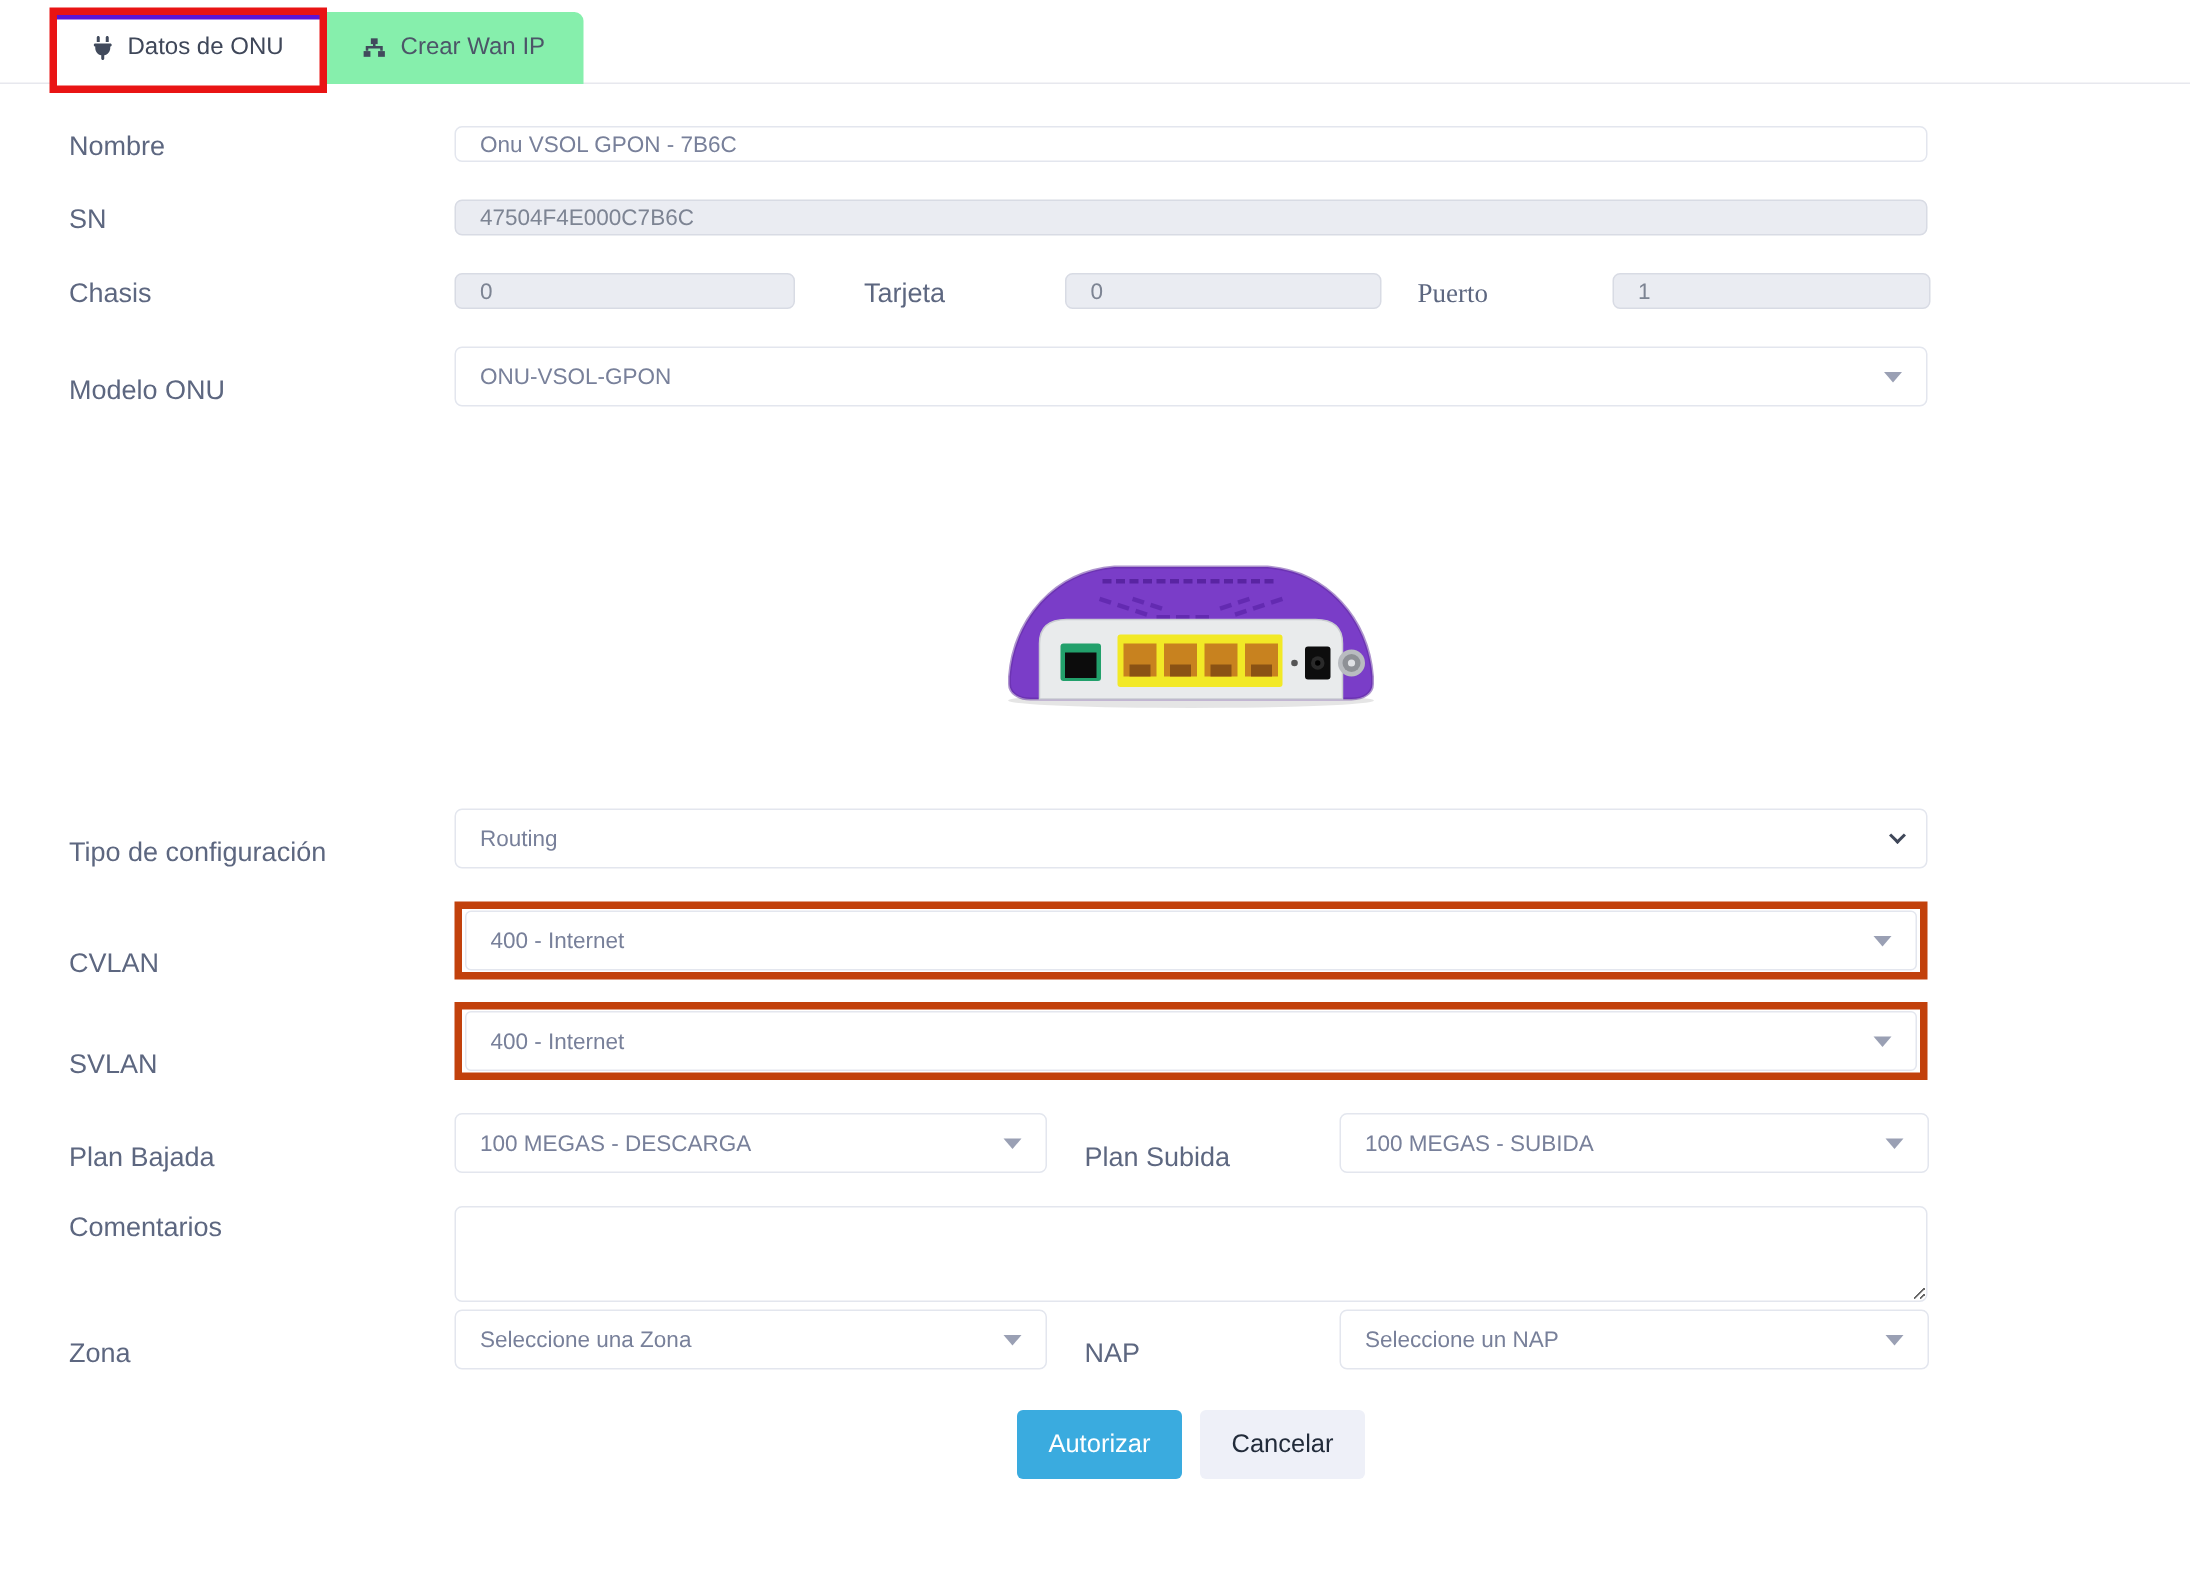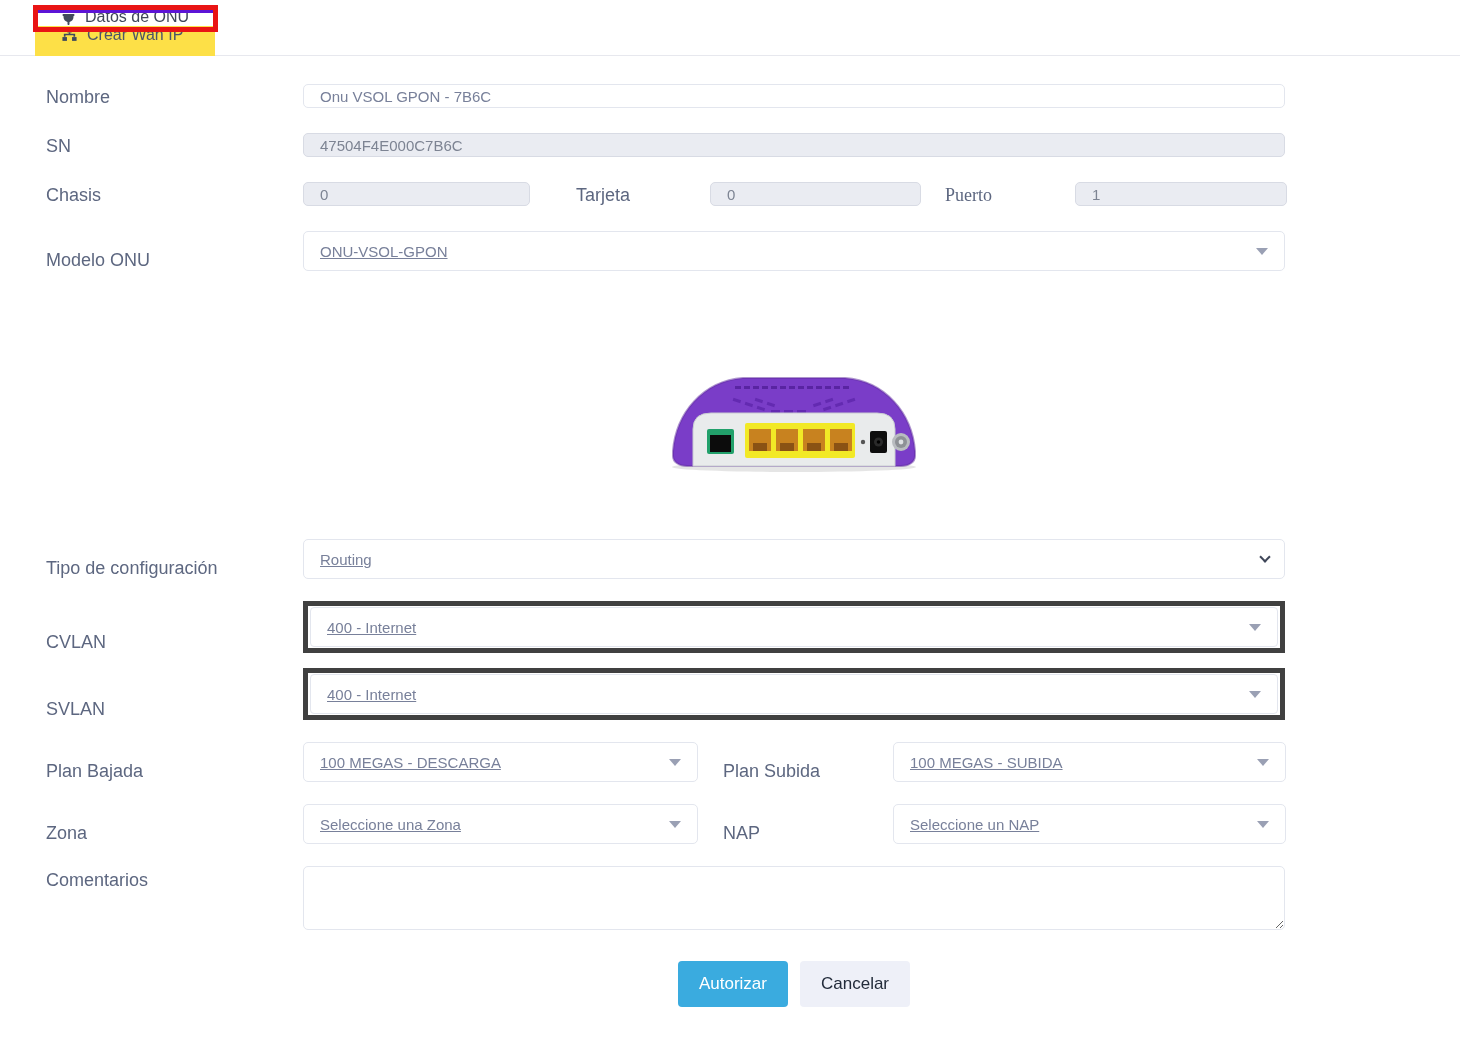--- a/index.html
+++ b/index.html
@@ -2,21 +2,21 @@
 <html><head>
 <meta charset="utf-8">
 <style>
   * { box-sizing: border-box; margin: 0; padding: 0; }
   html,body { width:1460px; height:1056px; background:#fff; overflow:hidden;
     font-family:"Liberation Sans", sans-serif; }
 
   
   .tabbar { position:relative; padding-left:35px; padding-top:8px;
     border-bottom:1px solid #e7e8ee; height:56px; }
-  .tabstrip { display:inline-flex; background:#fde047; border-radius:6px 6px 0 0; height:48px;flex-direction:column; }
+  .tabstrip { display:inline-flex; background:#86efac; border-radius:6px 6px 0 0; height:48px; }
   .tab { position:relative; display:flex; align-items:center; gap:9px;
     padding:0 26px; font-size:16px; color:#4c5568; cursor:pointer; white-space:nowrap; }
   .tab .t-icon { display:inline-flex; color:#414a5c; }
   .tab.active { background:#fff; color:#3f4759; }
   .tab.active .topbar { position:absolute; left:0; right:0; top:0; height:5px;
     background:#5c14d6; }
   .annotation-box { position:absolute; left:-2px; right:-3px; top:-3px; bottom:-6px;
     border:5px solid #e91414; pointer-events:none; z-index:5; }
 
   
@@ -25,29 +25,29 @@
   .row-label { width:257px; flex:0 0 257px; font-size:18px; color:#5d6780; }
   .ctrl { flex:1; position:relative; }
 
   .input { width:100%; height:24px; border:1px solid #e3e6ee; border-radius:5px;
     padding:0 16px; font-size:15px; color:#78809a; background:#fff; outline:none;
     font-family:"Liberation Sans", sans-serif; }
   .input:disabled, .input.disabled { background:#eaecf2; border-color:#d8dbe4; color:#7d8493; }
 
   .select { position:relative; width:100%; height:40px; border:1px solid #e3e6ee;
     border-radius:5px; background:#fff; display:flex; align-items:center;
-    padding:0 18px 0 16px; font-size:15px; color:#78809a; cursor:pointer;text-decoration:underline; }
+    padding:0 18px 0 16px; font-size:15px; color:#78809a; cursor:pointer; }
   .tri { position:absolute; right:16px; top:50%; margin-top:-3px; width:0; height:0;
     border-left:6px solid transparent; border-right:6px solid transparent;
     border-top:7px solid #9aa0b4; }
   .chev { position:absolute; right:15px; top:50%; margin-top:-6px; width:8px; height:8px;
     border-right:2px solid #3f4759; border-bottom:2px solid #3f4759;
     transform:rotate(45deg); }
 
-  .hl-wrap { flex:1; border:5px solid #404040; padding:1px 2px; }
+  .hl-wrap { flex:1; border:5px solid #c2410c; padding:1px 2px; }
   .hl-wrap .select { border-radius:4px; }
 
   .inline-label { font-size:18px; color:#5d6780; }
 
   
   .w-chasis { flex:0 0 227px; }
   .lbl-tarjeta { flex:0 0 142px; margin-left:38px; }
   .w-tarjeta { flex:0 0 211px; }
   .lbl-puerto { flex:0 0 140px; margin-left:14px;font-family:Liberation Serif, serif; }
   .w-puerto { flex:0 0 212px; }
@@ -248,38 +248,38 @@
       <span>100 MEGAS - DESCARGA</span>
       <span class="tri"></span>
     </div>
     <div class="inline-label lbl-mid">Plan Subida</div>
     <div class="select w-half-r">
       <span>100 MEGAS - SUBIDA</span>
       <span class="tri"></span>
     </div>
   </div>
 
+  <div class="row row-comments" style="margin-bottom:0">
+    <div class="row-label">Comentarios</div>
+    <div class="ctrl">
+      <textarea class="input" style=""></textarea>
+    </div>
+  </div>
+
   <div class="row gap-md">
     <div class="row-label">Zona</div>
     <div class="select w-half-l">
       <span>Seleccione una Zona</span>
       <span class="tri"></span>
     </div>
     <div class="inline-label lbl-mid">NAP</div>
     <div class="select w-half-r">
       <span>Seleccione un NAP</span>
       <span class="tri"></span>
     </div>
   </div>
 
-  <div class="row row-comments" style="margin-bottom:0">
-    <div class="row-label">Comentarios</div>
-    <div class="ctrl">
-      <textarea class="input" style=""></textarea>
-    </div>
-  </div>
-
   <div class="btn-row">
     <button class="btn btn-primary">Autorizar</button>
     <button class="btn btn-light">Cancelar</button>
   </div>
 
 </div>
 
 </body></html>

